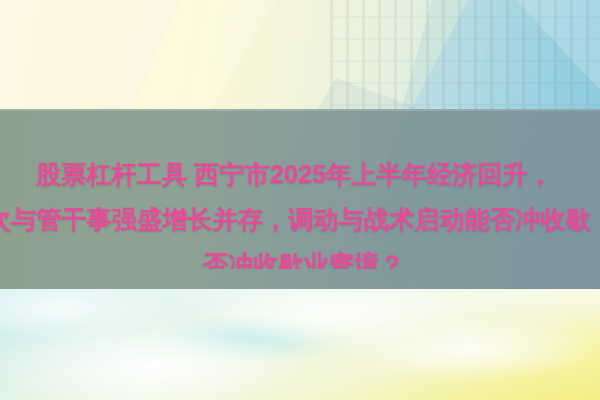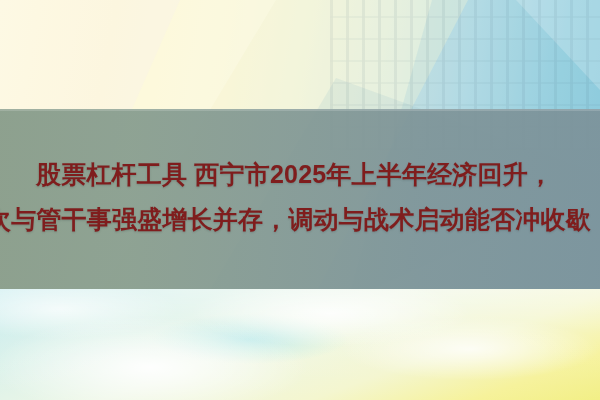--- a/index.html
+++ b/index.html
@@ -118,21 +118,21 @@
     left: 0; top: 109px;
     width: 600px; height: 2px;
     background: rgba(255,255,255,0.16);
   }
 
   
   .headline {
     position: absolute;
     left: 0; top: 109px;
     width: 600px; height: 160px;
-    color: #7f1d1d;
+    color: #ec4899;
     font-weight: bold;
     font-size: 25px;
     line-height: 45px;
     letter-spacing: 0.2px;
     white-space: nowrap;
     overflow: hidden;
     text-shadow: 0 1px 2px rgba(40,60,60,0.22);
   }
   .line {
     position: absolute;
@@ -158,15 +158,16 @@
 
   <div class="bg-sky"></div>
   <div class="sky-haze"></div>
 
   <div class="band"></div>
   <div class="band-top-edge"></div>
 
   <div class="headline">
     <div class="line line-1">股票杠杆工具 西宁市2025年上半年经济回升，</div>
     <div class="line line-2">次与管干事强盛增长并存，调动与战术启动能否冲收歇</div>
+    <div class="line line-3">否冲收歇业窘境？</div>
   </div>
 
 </div>
 
 </body></html>

